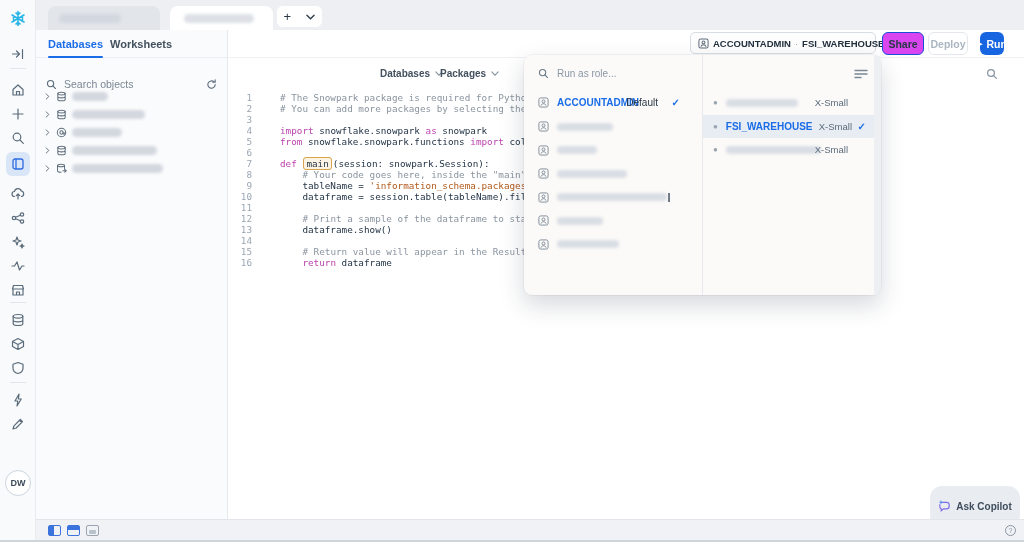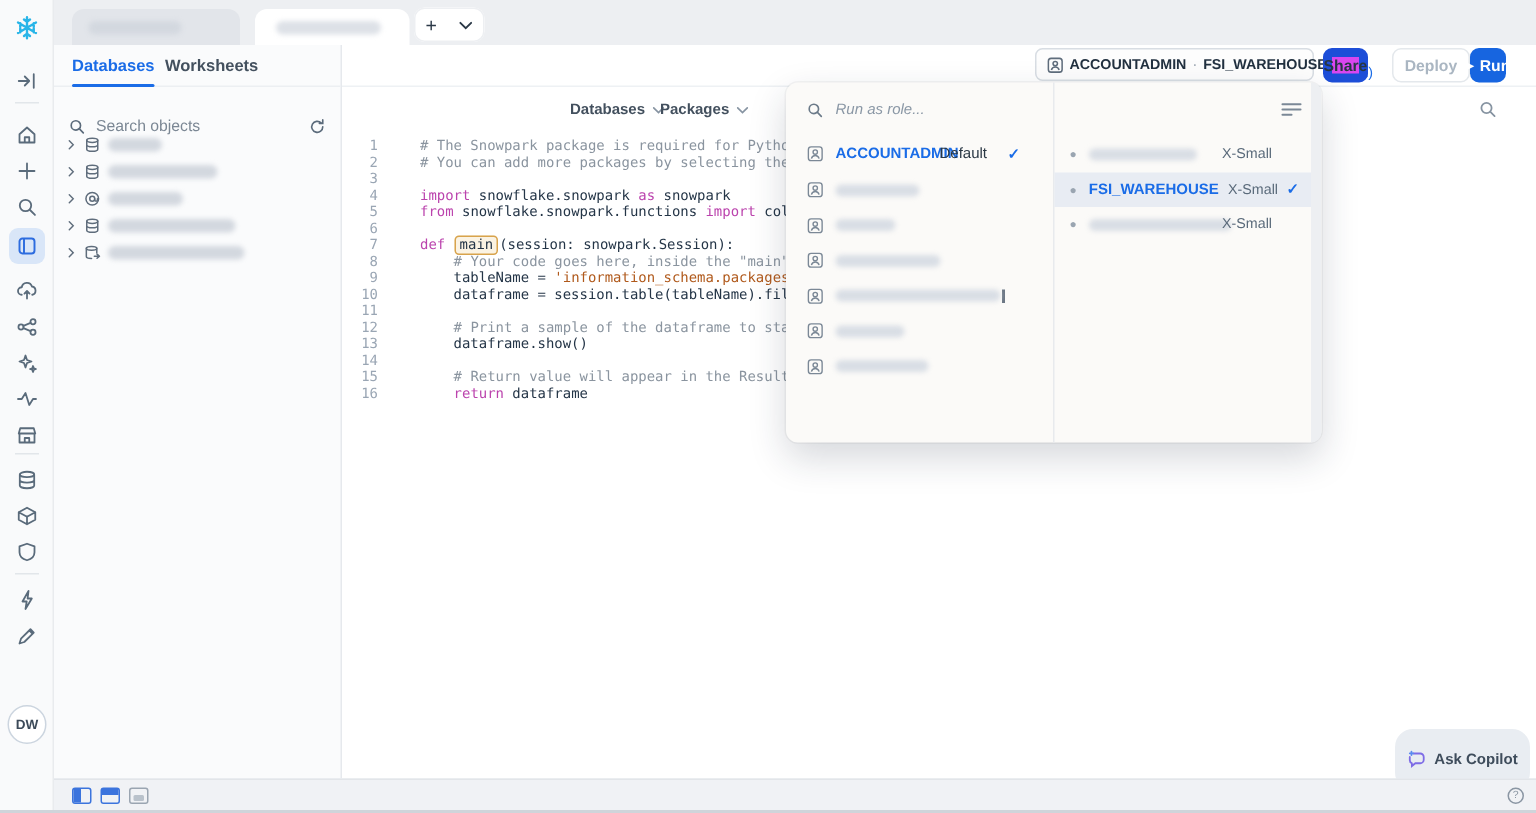--- a/index.html
+++ b/index.html
@@ -50,22 +50,22 @@
   .editor { left:228px; top:30px; right:0; bottom:21px; background:#fff; }
   .ed-header { position:absolute; left:0; right:0; top:0; height:28px; background:#fff; border-bottom:1px solid #eef1f4; }
   .ctx-pill { position:absolute; left:462px; top:2px; height:22px; width:186px; border:1px solid #d8dde3;
               border-radius:5px; background:#fdfdfd; display:flex; align-items:center; padding:0 7px; gap:4px;
               font-size:9.5px; color:#223140; font-weight:bold; cursor:pointer; }
   .ctx-pill svg { stroke:#5f6d7c; fill:none; stroke-width:1.1; flex:none; }
   .ctx-dot { color:#98a2ae; font-weight:normal; }
   .ctx-size { color:#1a6ce7; font-weight:normal; }
   .btn { position:absolute; top:2px; height:23px; border-radius:6px; display:flex; align-items:center;
          justify-content:center; font-size:10.5px; font-weight:bold; cursor:pointer; }
-  .btn-share  { left:654px; width:30px; background:#d946ef; border:6px solid #1d4ed8; color:#273645; }
-  .btn-deploy { left:700px; width:52px; background:#fff; border:1px solid #e4e8ec; color:#aab6c2; }
+  .btn-share  { left:654px; width:42px; background:#d946ef; border:1px solid #1d4ed8; color:#273645; }
+  .btn-deploy { left:700px; width:40px; background:#fff; border:1px solid #e4e8ec; color:#aab6c2; }
   .btn-run    { left:752px; width:24px; background:#1765e0; color:#fff; gap:4px; }
   .btn-run .play { font-size:7px; }
 
   .ed-toolbar { position:absolute; left:0; right:0; top:28px; height:30px; background:#fff; }
   .tb-item { position:absolute; top:0; height:30px; display:flex; align-items:center; gap:5px;
              font-size:10px; font-weight:bold; color:#43505e; cursor:pointer; }
   .tb-item svg { stroke:#8794a2; fill:none; stroke-width:1.4; stroke-linecap:round; }
   .tb-search { position:absolute; right:26px; top:8px; cursor:pointer; }
   .tb-search svg { stroke:#8794a2; fill:none; stroke-width:1.2; stroke-linecap:round; }
 
@@ -77,21 +77,21 @@
   .tok-kw { color:#bb43ad; }
   .tok-str { color:#b0591b; }
   .tok-com { color:#8a949f; }
   .tok-box { border:1px solid #d8a34c; background:#fbf3e3; border-radius:3px; padding:0 2px; margin:0 1px; }
 
   
   .dropdown { left:524px; top:55px; width:357px; height:240px; background:#fbfaf8; border-radius:8px;
               box-shadow:0 10px 25px rgba(30,40,60,.18), 0 0 0 1px rgba(0,0,0,.04); z-index:40; }
   .dd-scroll { position:absolute; right:0; top:0; width:7px; height:100%; background:#edeff2; border-radius:0 8px 8px 0; }
   .dd-col-div { position:absolute; left:178px; top:0; bottom:0; width:1px; background:#e8eaed; }
-  .dd-search { position:absolute; height:32px; display:flex; align-items:center; gap:8px; font-size:10px; color:#8a97a5;font-style:italic; }
+  .dd-search { position:absolute; height:32px; display:flex; align-items:center; gap:8px; font-size:10px; color:#8a97a5; }
   .dd-search svg { stroke:#6b7a89; fill:none; stroke-width:1.2; stroke-linecap:round; flex:none; }
   .dd-row { position:absolute; height:23px; display:flex; align-items:center; font-size:10px; color:#37414d; cursor:pointer; }
   .dd-row svg.roleic { stroke:#7b8896; fill:none; stroke-width:1; flex:none; }
   .dd-sel-name { color:#1a6ce7; font-weight:bold; }
   .dd-badge { position:absolute; right:34px; color:#2a3744; }
   .dd-check { position:absolute; color:#1a6ce7; font-weight:bold; font-size:10px; }
   .wh-row-sel { background:#e8ecf3; }
   .wh-size { position:absolute; right:26px; color:#5b6b7b; font-size:9.5px; }
   .wh-dot { color:#9aa5b1; font-size:8px; margin:0 8px 0 10px; }
   .dd-sort { position:absolute; right:13px; top:10px; cursor:pointer; }

